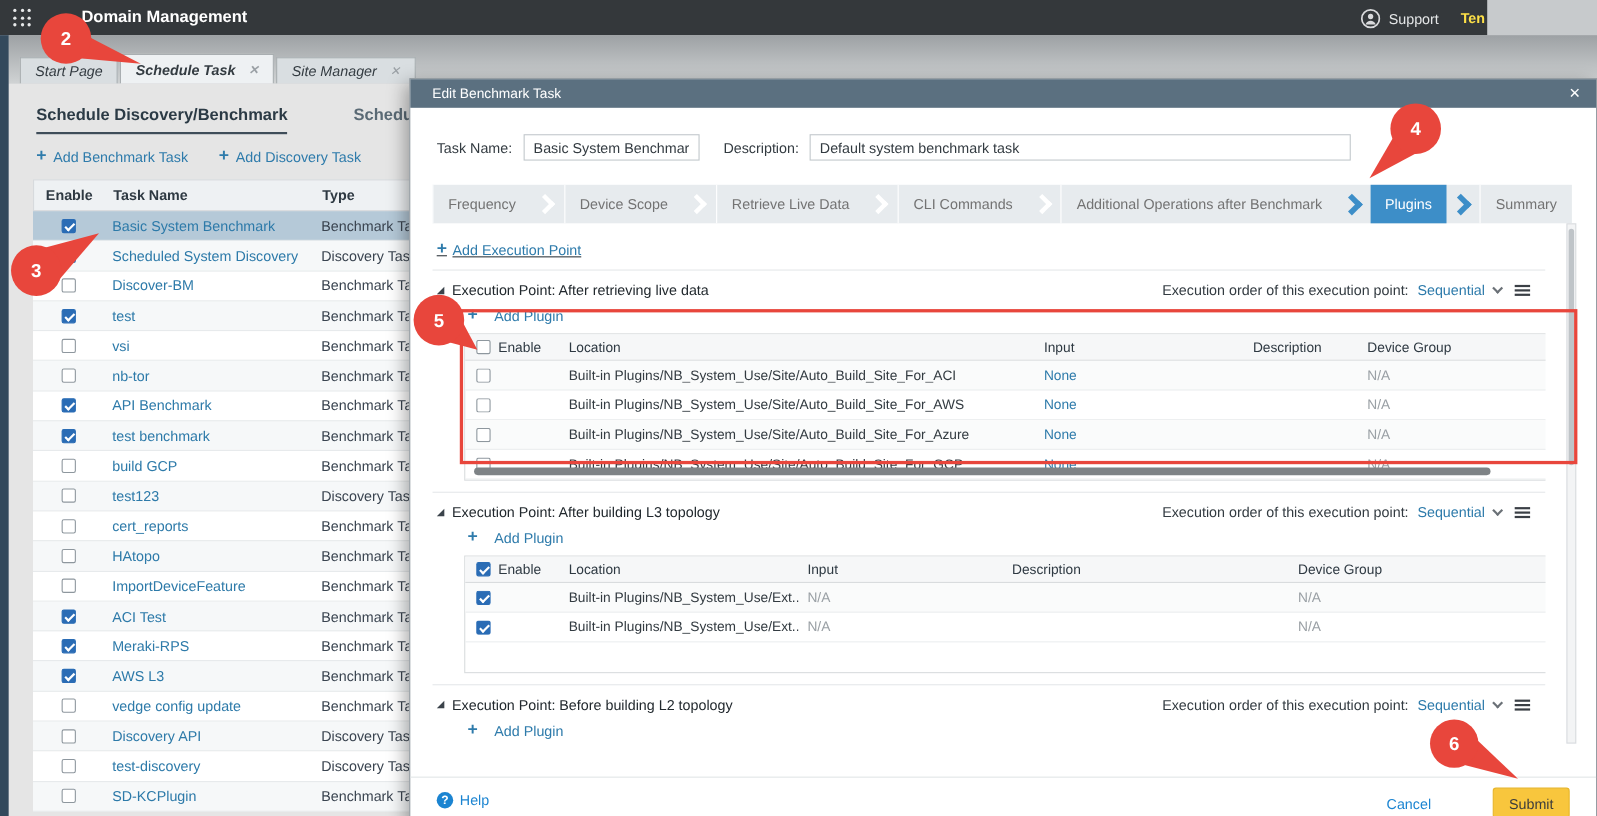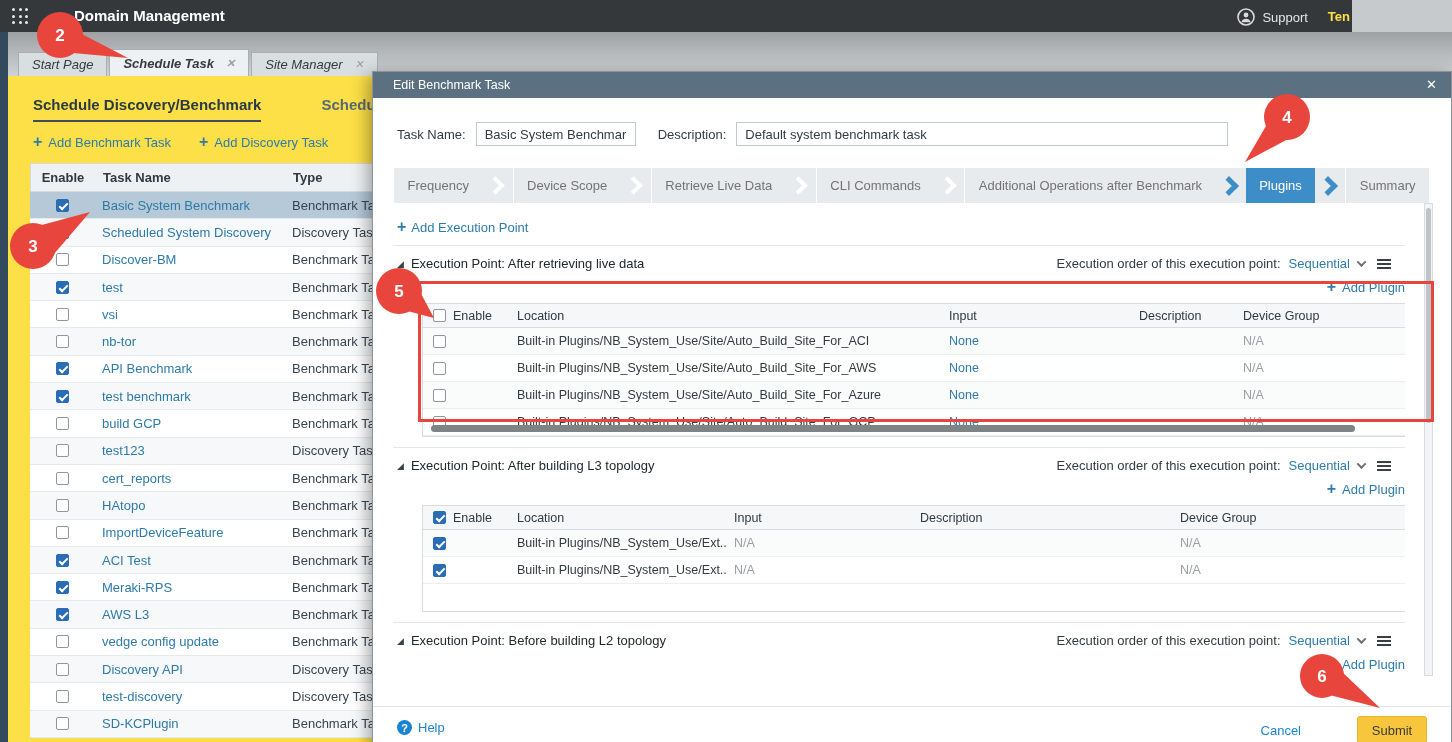--- a/index.html
+++ b/index.html
@@ -19,21 +19,21 @@
 
   
   .tabbar { position:absolute; left:8px; top:32px; right:0; height:44px; background:linear-gradient(#9da1a4,#d0d3d4); }
   .wtabs { position:absolute; left:10px; bottom:0; display:flex; align-items:flex-end; }
   .wtab { height:24px; background:#d9dee1; border:1px solid #a9aeb1; border-bottom:none; display:flex; align-items:center; padding:0 13px; margin-right:2px; font-size:13px; color:#333b41; cursor:pointer;font-style:italic; }
   .wtab.active { background:#eef1f3; height:27px; font-weight:600; }
   .wtab-close { margin-left:12px; color:#9aa0a5; font-size:11px; cursor:pointer; }
   .wtab-close::before { content:"\2715"; }
 
   
-  .left-panel { position:absolute; left:8px; top:76px; width:512px; height:666px; background:#fde047; overflow:hidden; }
+  .left-panel { position:absolute; left:8px; top:76px; width:512px; height:666px; background:#e5e5e5; overflow:hidden; }
   .subtabs { position:absolute; left:25px; top:20px; display:flex; gap:60px; white-space:nowrap; }
   .subtab { font-size:15px; color:#5a6a75; font-weight:600; padding-bottom:7px; cursor:pointer; }
   .subtab.active { color:#2b3a45; font-weight:bold; border-bottom:2px solid #3f4d59; }
   .panel-actions { position:absolute; left:25px; top:58px; display:flex; gap:28px; white-space:nowrap; }
   .action-link { color:#2e7bab; cursor:pointer; display:flex; align-items:center; gap:6px; }
   .plus-glyph::before { content:"+"; font-size:16px; font-weight:bold; color:#2e7bab; line-height:1; }
 
   .task-table { position:absolute; left:22px; top:87px; width:470px; }
   .task-head { display:grid; grid-template-columns:64px 190px 216px; height:29px; background:#eef1f3; border:1px solid #d7dadd; align-items:center; font-weight:600; color:#2e3942; }
   .task-head .th { padding-left:8px; }
@@ -66,35 +66,35 @@
   
   .wizard { position:absolute; left:20px; top:96px; width:1036px; height:35px; background:#e7ebee; display:flex; align-items:stretch; }
   .wiz-tab { flex:1 1 auto; display:flex; align-items:center; justify-content:center; padding:0 12px; color:#737373; white-space:nowrap; border-left:1px solid #fff; cursor:pointer; }
   .wiz-tab.active { background:#3d8ec8; color:#fff; border-left:none; }
   .wiz-sep { flex:0 0 30px; display:flex; align-items:center; justify-content:center; }
   .wiz-sep i { display:block; width:13px; height:13px; border-top:4px solid #fff; border-right:4px solid #fff; transform:rotate(45deg); margin-right:4px; }
   .wiz-sep.blue i { border-color:#3d8ec8; border-width:5px; width:14px; height:14px; }
 
   
   .modal-content { position:absolute; left:20px; top:131px; width:1012px; height:473px; overflow:hidden; }
-  .add-exec-line { margin:16px 0 0 4px; display:flex; align-items:center; gap:5px; }
+  .add-exec-line { margin:16px 0 0 4px; display:flex; align-items:center; gap:5px;text-decoration:underline; }
   .add-link { color:#2e7bab; cursor:pointer; }
   .exec-section { }
   .sec-divider { height:1px; background:#e5e8ea; margin:10px 0 0 0; }
   .sec-head { display:flex; align-items:center; margin:10px 0 0 4px; }
   .tri { font-size:9px; color:#3b434b; margin-right:7px; font-family:"DejaVu Sans",sans-serif; cursor:pointer; }
   .tri::before { content:"\25E2"; }
   .sec-title { color:#22292e; }
   .sec-right { margin-left:auto; display:flex; align-items:center; gap:8px; padding-right:14px; }
   .order-label { color:#333b41; }
   .order-value { color:#2e7bab; cursor:pointer; }
   .chev { width:7px; height:7px; border-right:2px solid #6b7177; border-bottom:2px solid #6b7177; transform:rotate(45deg) translate(-1px,-1px); cursor:pointer; }
   .menu-icon { width:14px; height:12px; position:relative; cursor:pointer; margin-left:4px; }
   .menu-icon i { position:absolute; left:0; top:5px; width:14px; height:2px; background:#3a3f45; box-shadow:0 -4px 0 #3a3f45, 0 4px 0 #3a3f45; }
-  .add-plugin-line { margin:8px 0 0 32px; display:flex; align-items:center; gap:6px;justify-content:flex-end; }
+  .add-plugin-line { margin:8px 0 0 32px; display:flex; align-items:center; gap:15px; }
 
   .plugin-table { position:relative; margin:8px 0 0 29px; width:1008px; border:1px solid #d9dcde; background:#fff; }
   .pt-head { display:grid; height:24px; background:#f6f7f8; border-bottom:1px solid #d9dcde; align-items:center; font-size:12.5px; color:#2e3942; }
   .pt-row { display:grid; height:27px; align-items:center; border-bottom:1px solid #eceeef; font-size:12.5px; }
   .pt-body .pt-row:nth-child(odd) { background:#fafbfb; }
   .pt-cell { padding-left:8px; overflow:hidden; white-space:nowrap; }
   .pt-enable { display:flex; align-items:center; gap:7px; padding-left:10px; }
   .pt-hcell { border-right:none; }
   .pt-input.link { color:#2e7bab; cursor:pointer; }
   .pt-input.muted, .pt-dg { color:#9aa0a5; }

